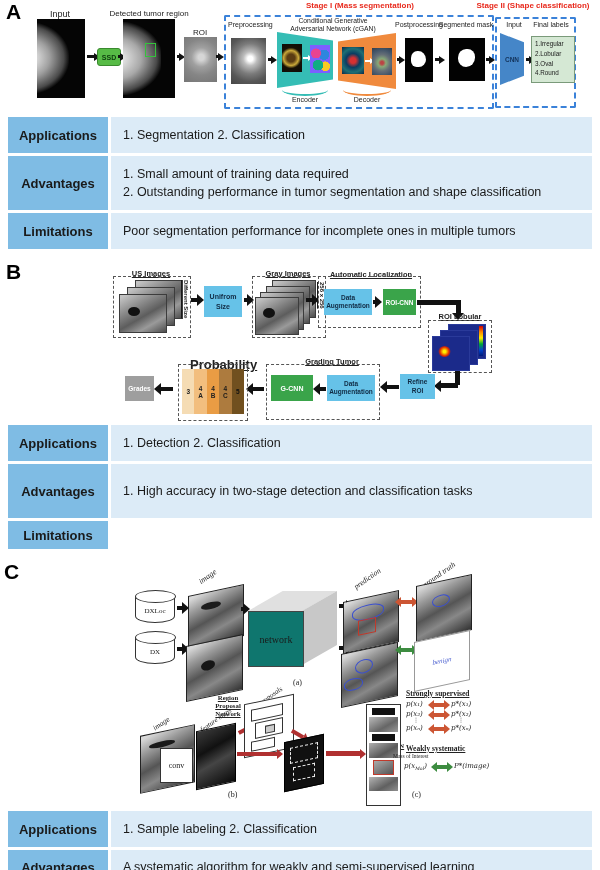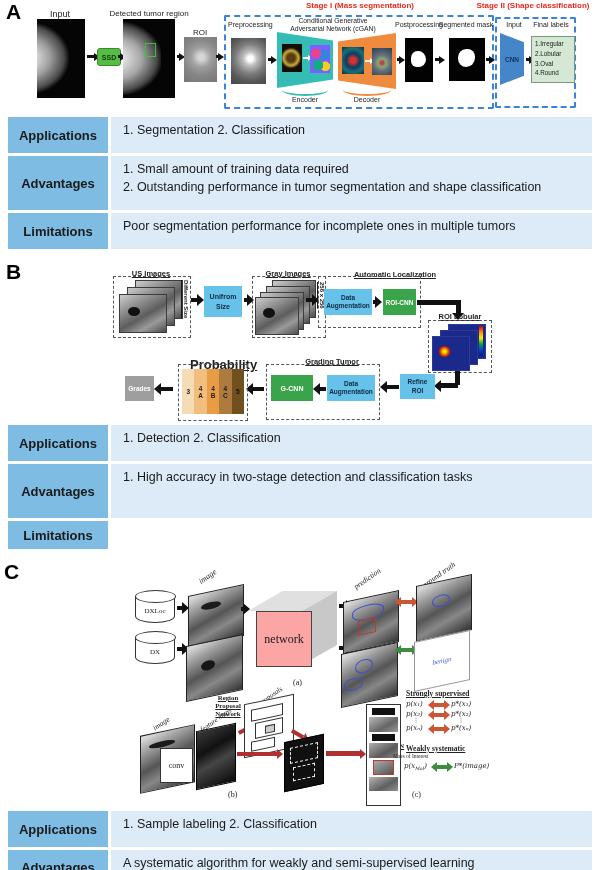--- a/index.html
+++ b/index.html
@@ -53,21 +53,21 @@
   .cyl{position:absolute;border:1.5px solid #333;border-top:none;
     border-radius:0 0 50% 50%/0 0 26% 26%;background:#fff;}
   .cyl::before{content:"";position:absolute;top:-6px;left:-1.5px;right:-1.5px;height:11px;
     border:1.5px solid #333;border-radius:50%;background:#fff;}
   .cyl span{position:absolute;left:0;right:0;top:42%;text-align:center;}
   .brace{position:absolute;height:4px;border-bottom:2px solid;border-radius:0 0 50% 50%/0 0 100% 100%;}
   
   .tbl{display:grid;grid-template-columns:100px 1fr;gap:3px;margin:5px 8px 9px 8px;}
   .th{background:#7fbce4;font-weight:bold;font-size:13px;display:flex;align-items:center;
       justify-content:center;}
-  .td{background:#dcebf7;display:flex;flex-direction:column;justify-content:flex-start;
+  .td{background:#dcebf7;display:flex;flex-direction:column;justify-content:center;
       padding:4px 12px;font-size:12.5px;line-height:1.45;}
   .h28{min-height:28px;} .h46{min-height:46px;} .h26{min-height:26px;}
 </style>
 </head>
 <body>
 
 <div class="page">
 
   <div class="diag" style="height:112px">
     <div class="panel-letter" style="left:6px;top:0;">A</div>
@@ -182,21 +182,21 @@
       <div class="usimg" style="left:19px;top:3px;width:42px;height:36px;"></div>
       <div class="usimg" style="left:13px;top:9px;width:42px;height:36px;"></div>
       <div class="usimg" style="left:7px;top:15px;width:42px;height:36px;"></div>
       <div class="usimg" style="left:2px;top:20px;width:42px;height:36px;">
         <div class="blob" style="left:7px;top:10px;width:12px;height:10px;"></div>
       </div>
       <div class="abs bold" style="right:0px;top:5px;writing-mode:vertical-rl;font-size:6px;">256 x 256</div>
     </div>
     <div class="arr tk arr-r" style="left:306px;top:40px;width:6px;"></div>
 
-    <div class="lbl ctr nw bold" style="left:326px;top:12px;width:90px;font-size:7.5px;margin-left:24px;">Automatic Localization</div>
+    <div class="lbl ctr nw bold" style="left:326px;top:12px;width:90px;font-size:7.5px;">Automatic Localization</div>
     <div class="dash2" style="left:318px;top:18px;width:101px;height:50px;"></div>
     <div class="procblue" style="left:324px;top:31px;width:48px;height:26px;font-size:6.5px;">
       <div>Data</div>
       <div>Augmentation</div>
     </div>
     <div class="arr tk arr-r" style="left:373px;top:42px;width:2px;"></div>
     <div class="procgreen" style="left:383px;top:31px;width:33px;height:26px;font-size:6.5px;">ROI-CNN</div>
 
     <div class="abs" style="left:417px;top:42px;width:44px;height:5px;background:#111;"></div>
     <div class="abs" style="left:456px;top:42px;width:5px;height:13px;background:#111;"></div>
@@ -293,21 +293,21 @@
         <div class="blob" style="left:12px;top:10px;width:20px;height:7px;background:#1c1c1c;"></div>
       </div>
       <div class="cimg" style="left:0px;top:66px;width:55px;height:54px;">
         <div class="blob" style="left:14px;top:18px;width:14px;height:10px;background:#161616;"></div>
       </div>
     </div>
     <div class="arr tk arr-r" style="left:241px;top:49px;width:2px;"></div>
 
     <div class="abs" style="left:248px;top:33px;width:89px;height:20px;background:#e0e0e0;clip-path:polygon(0 100%,39% 0,100% 0,61% 100%);"></div>
     <div class="abs" style="left:302px;top:33px;width:35px;height:74px;background:#c8c8c8;clip-path:polygon(0 27%,100% 0,100% 73%,0 100%);"></div>
-    <div class="abs serif" style="left:256px;top:53px;width:54px;height:54px;background:#fca5a5;border:1px solid #444;display:flex;align-items:center;justify-content:center;font-size:12px;">network</div>
+    <div class="abs serif" style="left:248px;top:53px;width:54px;height:54px;background:#0f766e;border:1px solid #444;display:flex;align-items:center;justify-content:center;font-size:10px;">network</div>
     <div class="arr tk arr-r" style="left:339px;top:46px;width:7px;"></div>
     <div class="arr tk arr-r" style="left:339px;top:88px;width:7px;"></div>
 
     <div class="lbl serif nw" style="left:352px;top:16px;font-size:7.5px;font-style:italic;transform:rotate(-35deg);">prediction</div>
     <div class="abs" style="left:343px;top:20px;width:58px;height:124px;">
       <div class="cimg" style="left:0px;top:18px;width:54px;height:50px;">
         <div class="abs" style="left:8px;top:7px;width:30px;height:13px;border:1.2px solid #3a4fd0;border-radius:45%;"></div>
         <div class="abs" style="left:14px;top:21px;width:16px;height:13px;border:1.2px solid #c0392b;"></div>
       </div>
       <div class="cimg" style="left:-2px;top:70px;width:55px;height:52px;">

